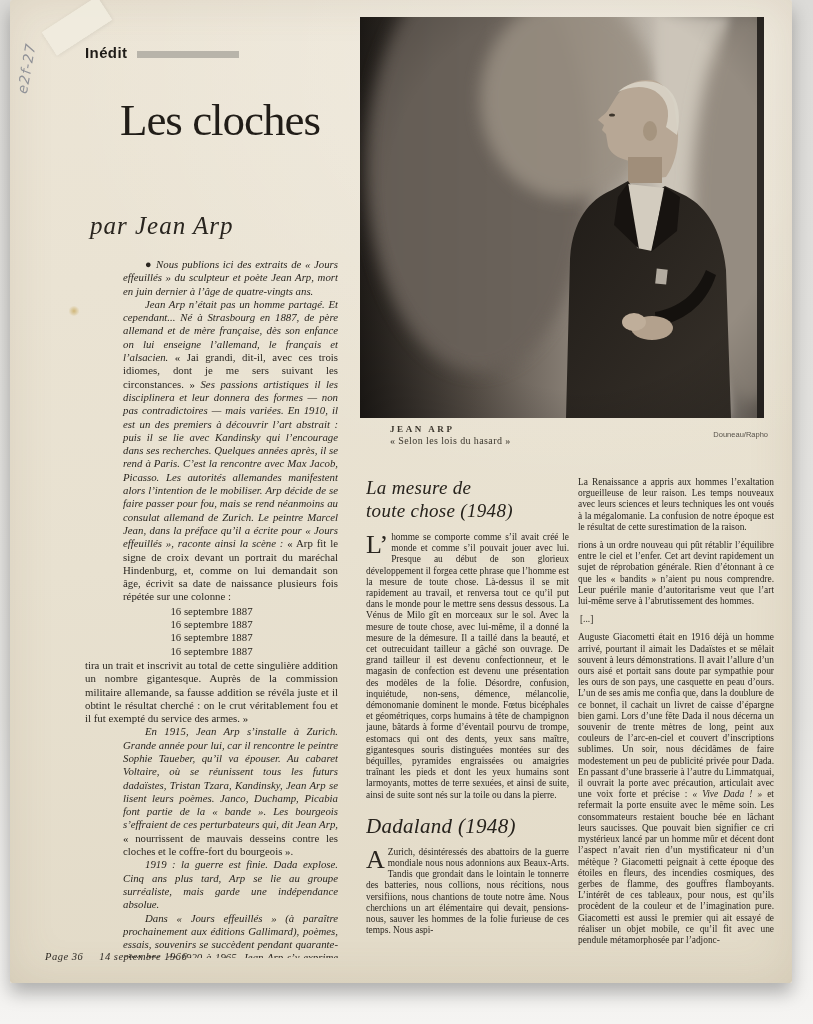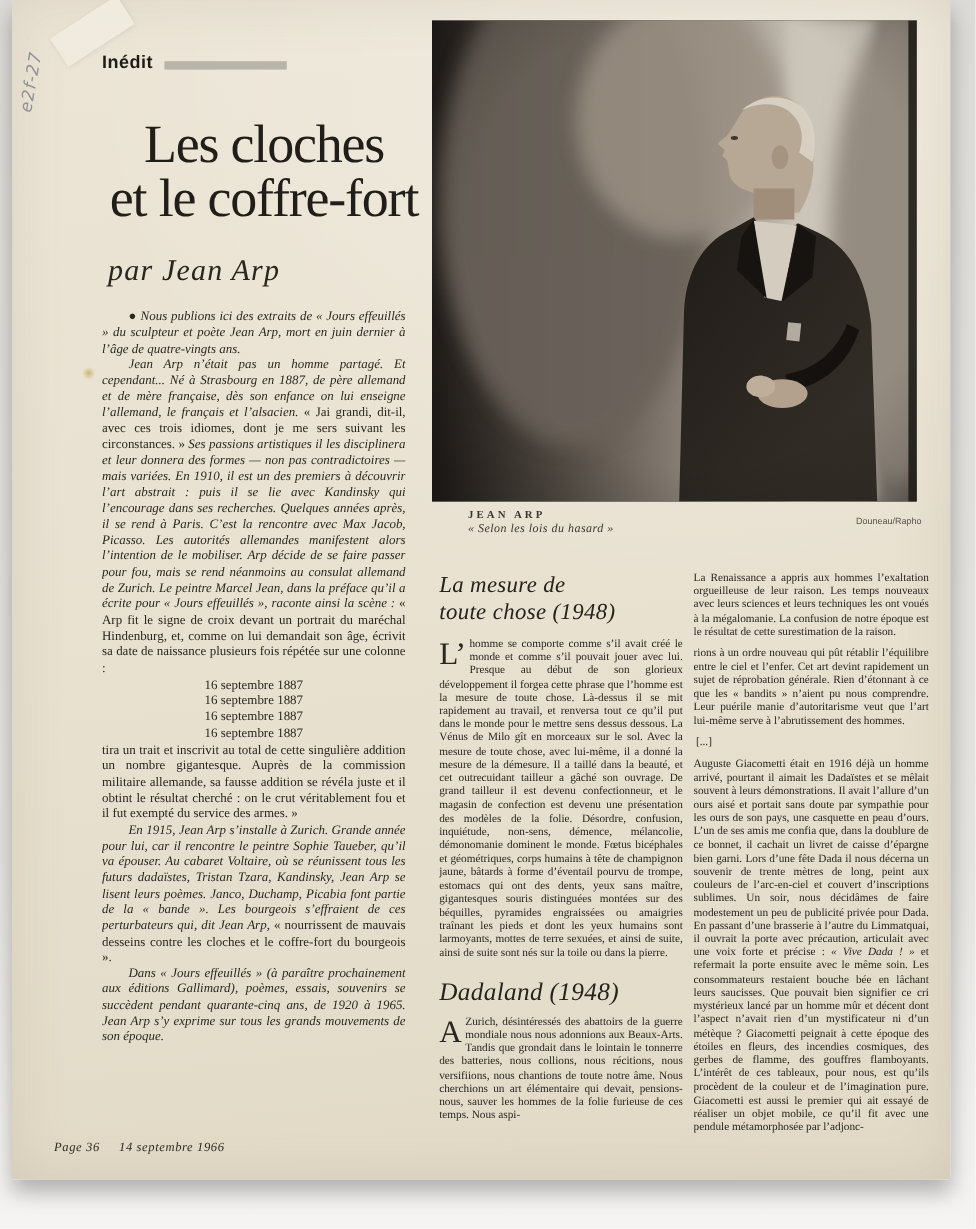--- a/index.html
+++ b/index.html
@@ -40,29 +40,29 @@
   .byline{
     position:absolute;left:80px;top:212px;font-style:italic;font-size:25px;
     letter-spacing:1px;color:#29251f;
   }
   .col{position:absolute;text-align:justify;overflow:hidden;}
   .col p{margin:0;}
   .col-left{
     left:75px;top:258px;width:253px;height:700px;
     font-size:10.8px;line-height:13.3px;
   }
-  .col-left .indent{text-indent:22px;}
+  .col-left .indent{text-indent:22px;margin-left:38px;}
   .it{font-style:italic;}
   .rm{font-style:normal;}
   .dates{text-align:center;font-style:normal;margin:1px 0;}
   .photo{position:absolute;left:350px;top:17px;width:404px;height:401px;margin:0;background:#44403a;}
   .photo svg{display:block;}
   .caption{position:absolute;left:380px;top:424px;width:344px;color:#3b362d;}
   .cap-name{font-size:9px;font-weight:bold;letter-spacing:2.6px;}
-  .cap-title{font-style:italic;font-size:10px;letter-spacing:.4px;margin-top:1px;}
+  .cap-title{font-size:10px;letter-spacing:.4px;margin-top:1px;}
   .credit{
     position:absolute;left:688px;top:430px;width:70px;text-align:right;
     font-family:"Liberation Sans",sans-serif;font-size:7.5px;color:#57524a;
   }
   .col-mid{left:356px;top:468px;width:203px;height:512px;font-size:9.4px;line-height:11.2px;}
   .col-right{left:568px;top:468px;width:196px;height:512px;font-size:9.4px;line-height:11.2px;padding-top:9px;box-sizing:border-box;}
   .sec-head{
     margin:8px 0 10px 0;font-style:italic;font-weight:normal;
     font-size:19px;line-height:23px;color:#26221c;letter-spacing:.3px;
   }
@@ -90,36 +90,36 @@
   <div class="stain"></div>
   <div class="handwriting">e2f-27</div>
 
   <div class="kicker-row">
     <span class="kicker">Inédit</span>
     <span class="kicker-bar"></span>
   </div>
 
   <h1 class="title">
     <span>Les cloches</span><br>
-    <span>et le coffre-fort</span>
   </h1>
 
   <div class="byline">par Jean Arp</div>
 
   <div class="col col-left">
     <p class="it indent"><span>● Nous publions ici des extraits de « Jours effeuillés » du sculpteur et poète Jean Arp, mort en juin dernier à l’âge de quatre-vingts ans.</span></p>
     <p class="indent"><span class="it">Jean Arp n’était pas un homme partagé. Et cependant... Né à Strasbourg en 1887, de père allemand et de mère française, dès son enfance on lui enseigne l’allemand, le français et l’alsacien. </span><span class="rm">« Jai grandi, dit-il, avec ces trois idiomes, dont je me sers suivant les circonstances. » </span><span class="it">Ses passions artistiques il les disciplinera et leur donnera des formes — non pas contradictoires — mais variées. En 1910, il est un des premiers à découvrir l’art abstrait : puis il se lie avec Kandinsky qui l’encourage dans ses recherches. Quelques années après, il se rend à Paris. C’est la rencontre avec Max Jacob, Picasso. Les autorités allemandes manifestent alors l’intention de le mobiliser. Arp décide de se faire passer pour fou, mais se rend néanmoins au consulat allemand de Zurich. Le peintre Marcel Jean, dans la préface qu’il a écrite pour « Jours effeuillés », raconte ainsi la scène : </span><span class="rm">« Arp fit le signe de croix devant un portrait du maréchal Hindenburg, et, comme on lui demandait son âge, écrivit sa date de naissance plusieurs fois répétée sur une colonne :</span></p>
     <div class="dates">
       <div>16 septembre 1887</div>
       <div>16 septembre 1887</div>
       <div>16 septembre 1887</div>
       <div>16 septembre 1887</div>
     </div>
     <p class="rm"><span>tira un trait et inscrivit au total de cette singulière addition un nombre gigantesque. Auprès de la commission militaire allemande, sa fausse addition se révéla juste et il obtint le résultat cherché : on le crut véritablement fou et il fut exempté du service des armes. »</span></p>
     <p class="indent"><span class="it">En 1915, Jean Arp s’installe à Zurich. Grande année pour lui, car il rencontre le peintre Sophie Taueber, qu’il va épouser. Au cabaret Voltaire, où se réunissent tous les futurs dadaïstes, Tristan Tzara, Kandinsky, Jean Arp se lisent leurs poèmes. Janco, Duchamp, Picabia font partie de la « bande ». Les bourgeois s’effraient de ces perturbateurs qui, dit Jean Arp, </span><span class="rm">« nourrissent de mauvais desseins contre les cloches et le coffre-fort du bourgeois ».</span></p>
+    <p class="it indent"><span>1919 : la guerre est finie. Dada explose. Cinq ans plus tard, Arp se lie au groupe surréaliste, mais garde une indépendance absolue.</span></p>
     <p class="it indent"><span>Dans « Jours effeuillés » (à paraître prochainement aux éditions Gallimard), poèmes, essais, souvenirs se succèdent pendant quarante-cinq ans, de 1920 à 1965. Jean Arp s’y exprime sur tous les grands mouvements de son époque.</span></p>
   </div>
 
   <figure class="photo">
     <svg width="404" height="401" viewBox="0 0 404 401" xmlns="http://www.w3.org/2000/svg">
       <defs>
         <linearGradient id="pgrad" x1="0" y1="0" x2="1" y2="0">
           <stop offset="0" stop-color="#221e1a"></stop>
           <stop offset="0.28" stop-color="#574f47"></stop>
           <stop offset="0.55" stop-color="#8d847a"></stop>

